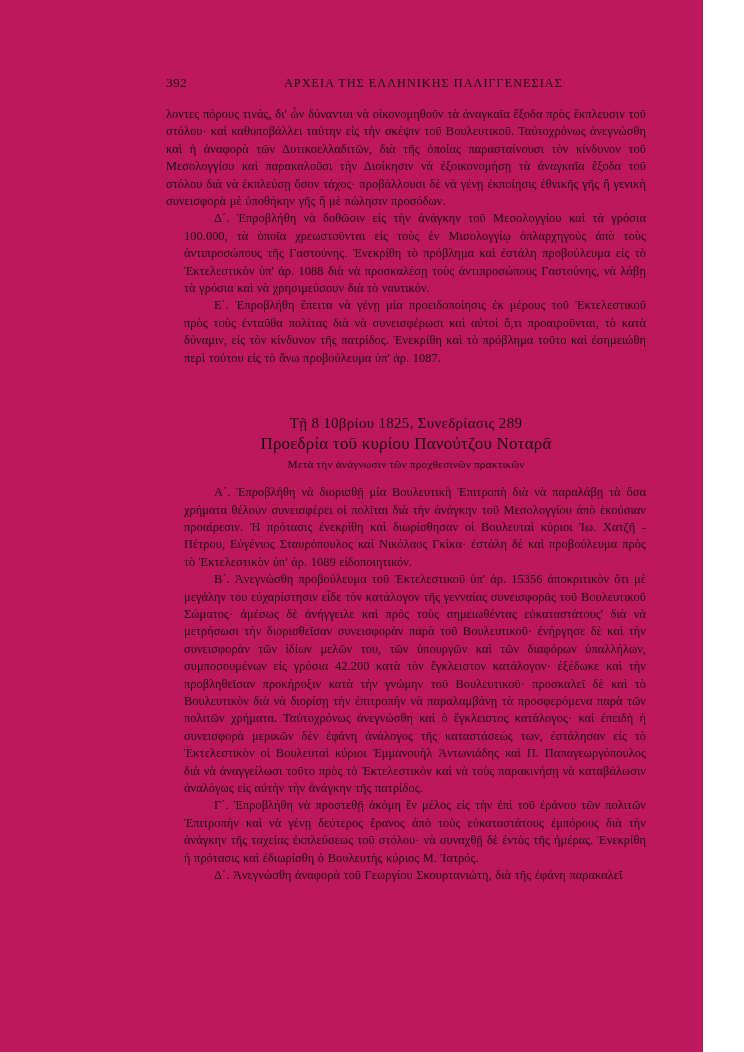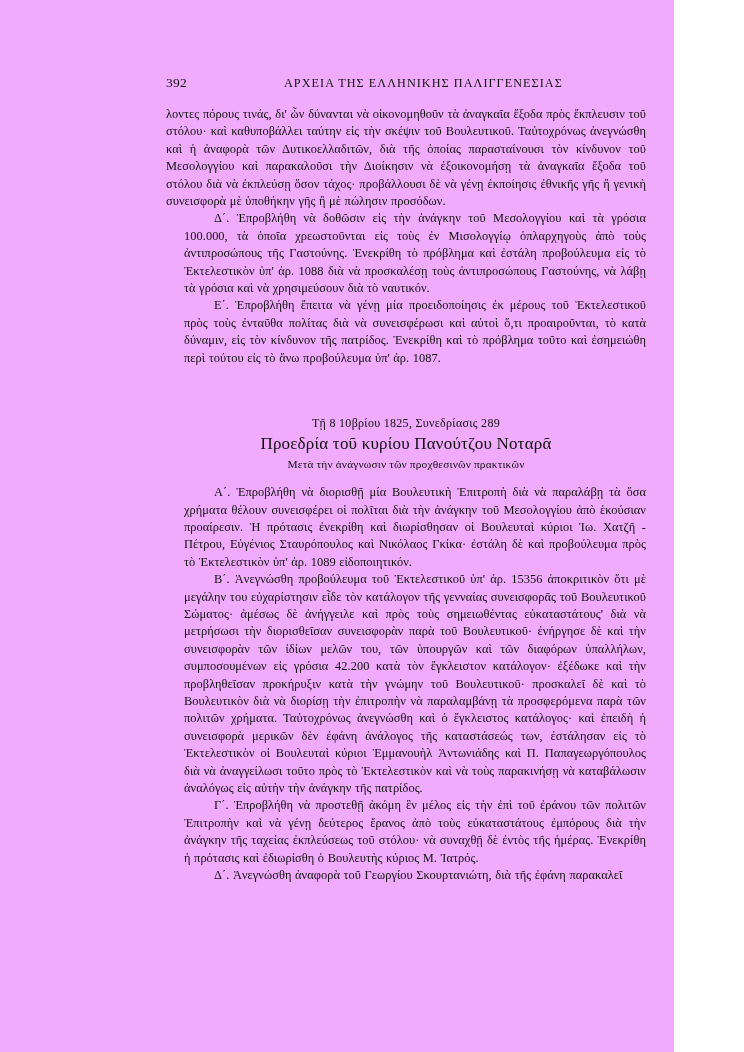--- a/index.html
+++ b/index.html
@@ -11,24 +11,23 @@
     width: 744px;
     height: 1052px;
     font-family: "Liberation Serif", "DejaVu Serif", serif;
     color: #12100e;
     position: relative;
     overflow: hidden;
   }
   .page {
     position: absolute;
     left: 0; top: 0;
-    width: 644px;
+    width: 703px;
     height: 1052px;
-    background: #f0abfc;
-    padding-left: 30px;
+    background: #be185d;
   }
   .content {
     position: absolute;
     left: 166px;
     top: 72px;
     width: 480px;
   }
   
   .runhead {
     position: relative;
@@ -80,21 +79,21 @@
   .sig-left { margin-left: 22px; }
   .sig-right { margin-right: 18px; }
   .sig-role { display: block; }
   .sig-name { display: block; }
   
   .session {
     margin-top: 46px;
     text-align: center;
   }
   .session-date {
-    font-size: 12px;
+    font-size: 15px;
     line-height: 20px;
     letter-spacing: 0.3px;
   }
   .session-chair {
     font-size: 17px;
     line-height: 21px;
     letter-spacing: 0.2px;
   }
   .session-note {
     font-size: 11.4px;

